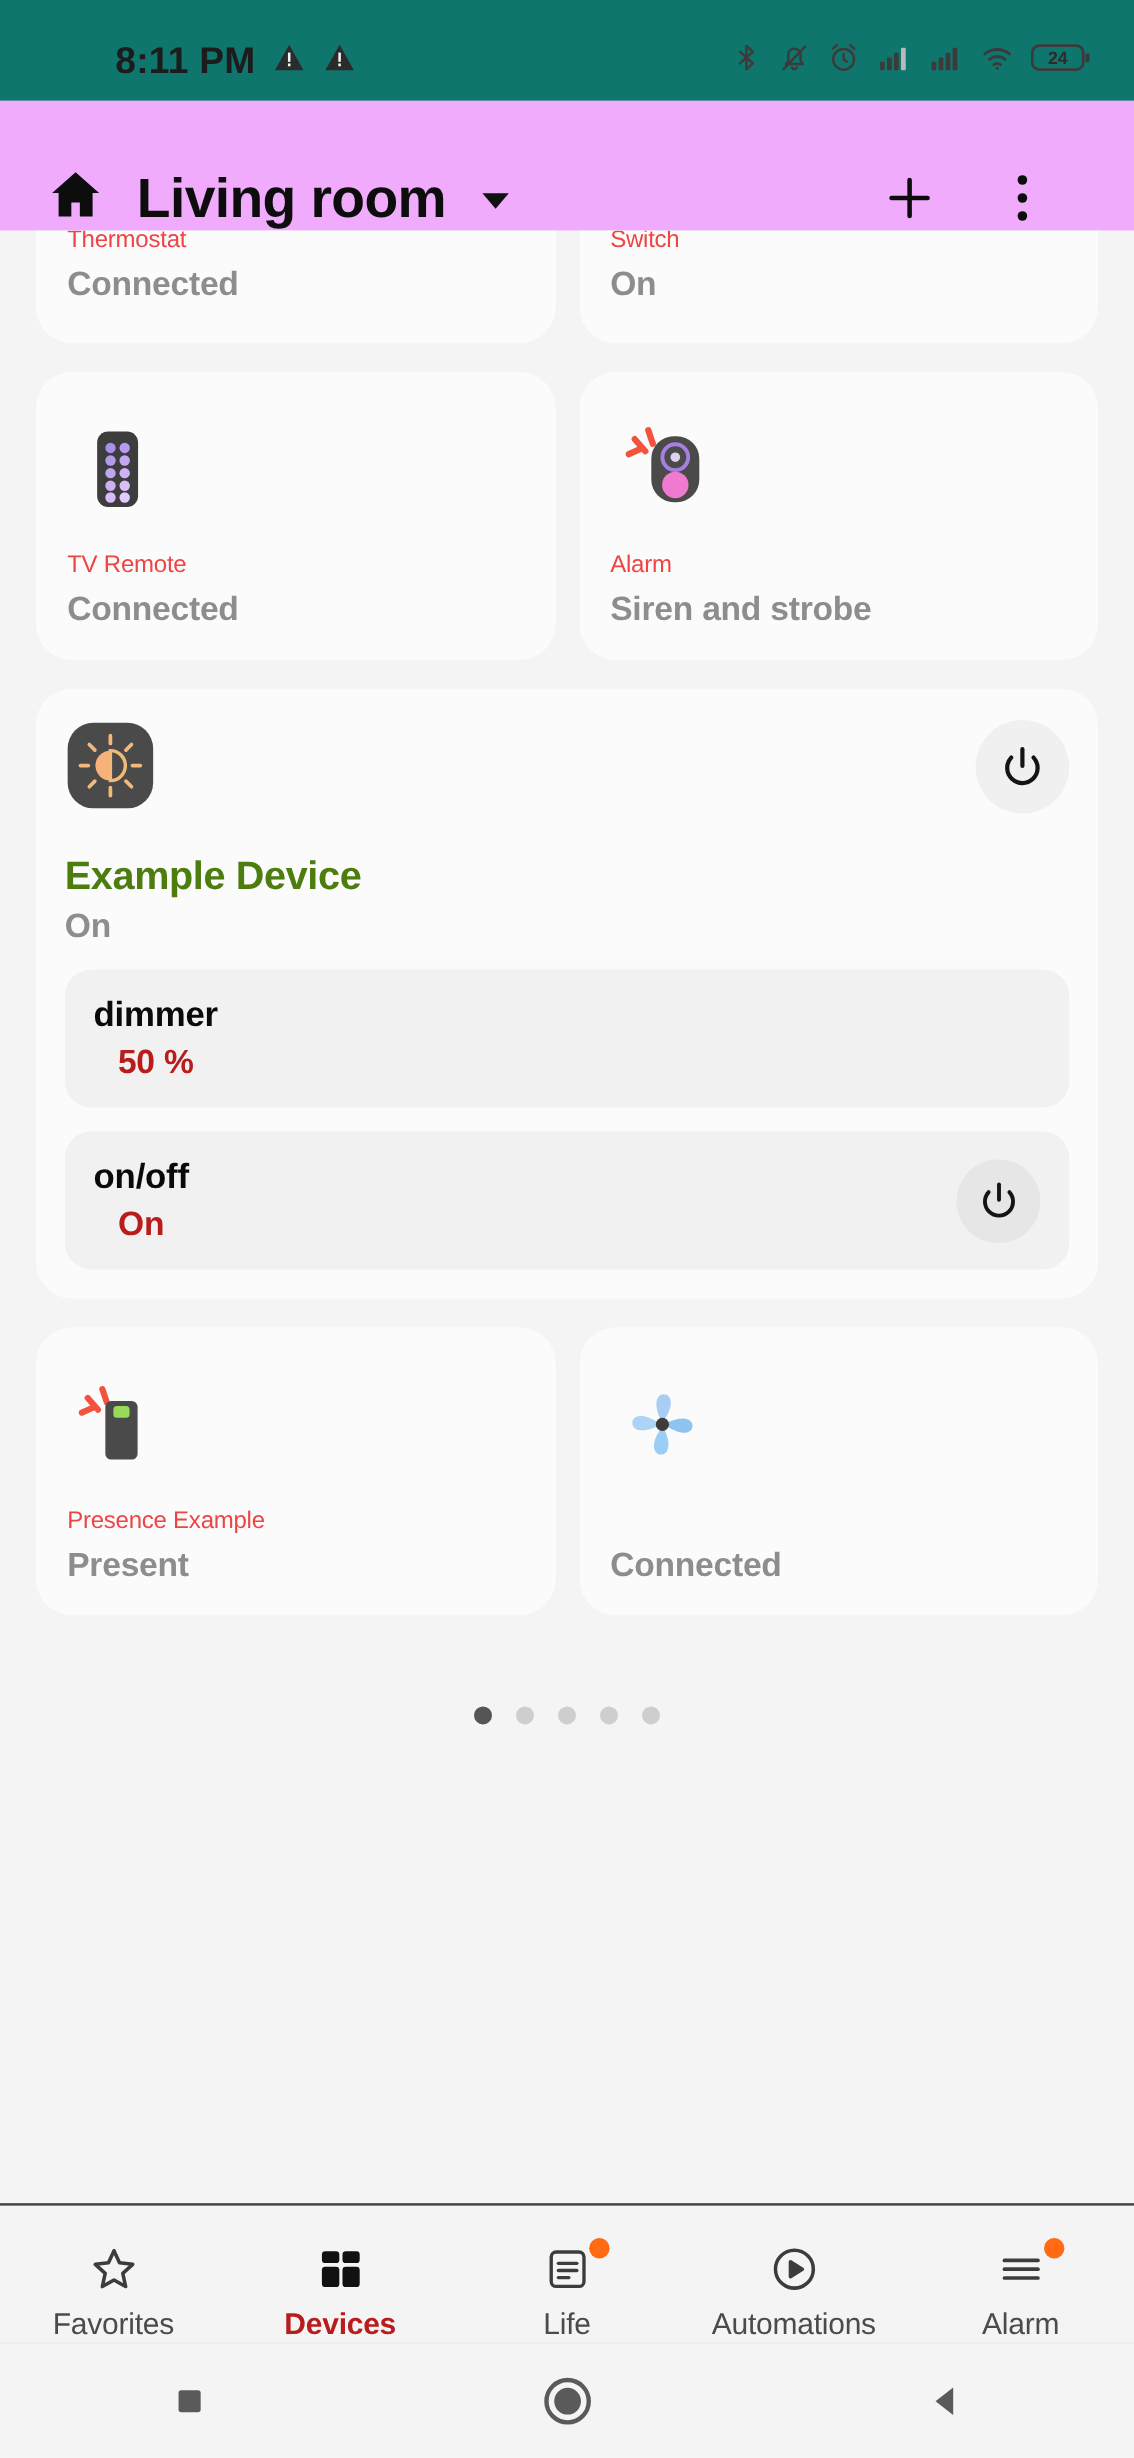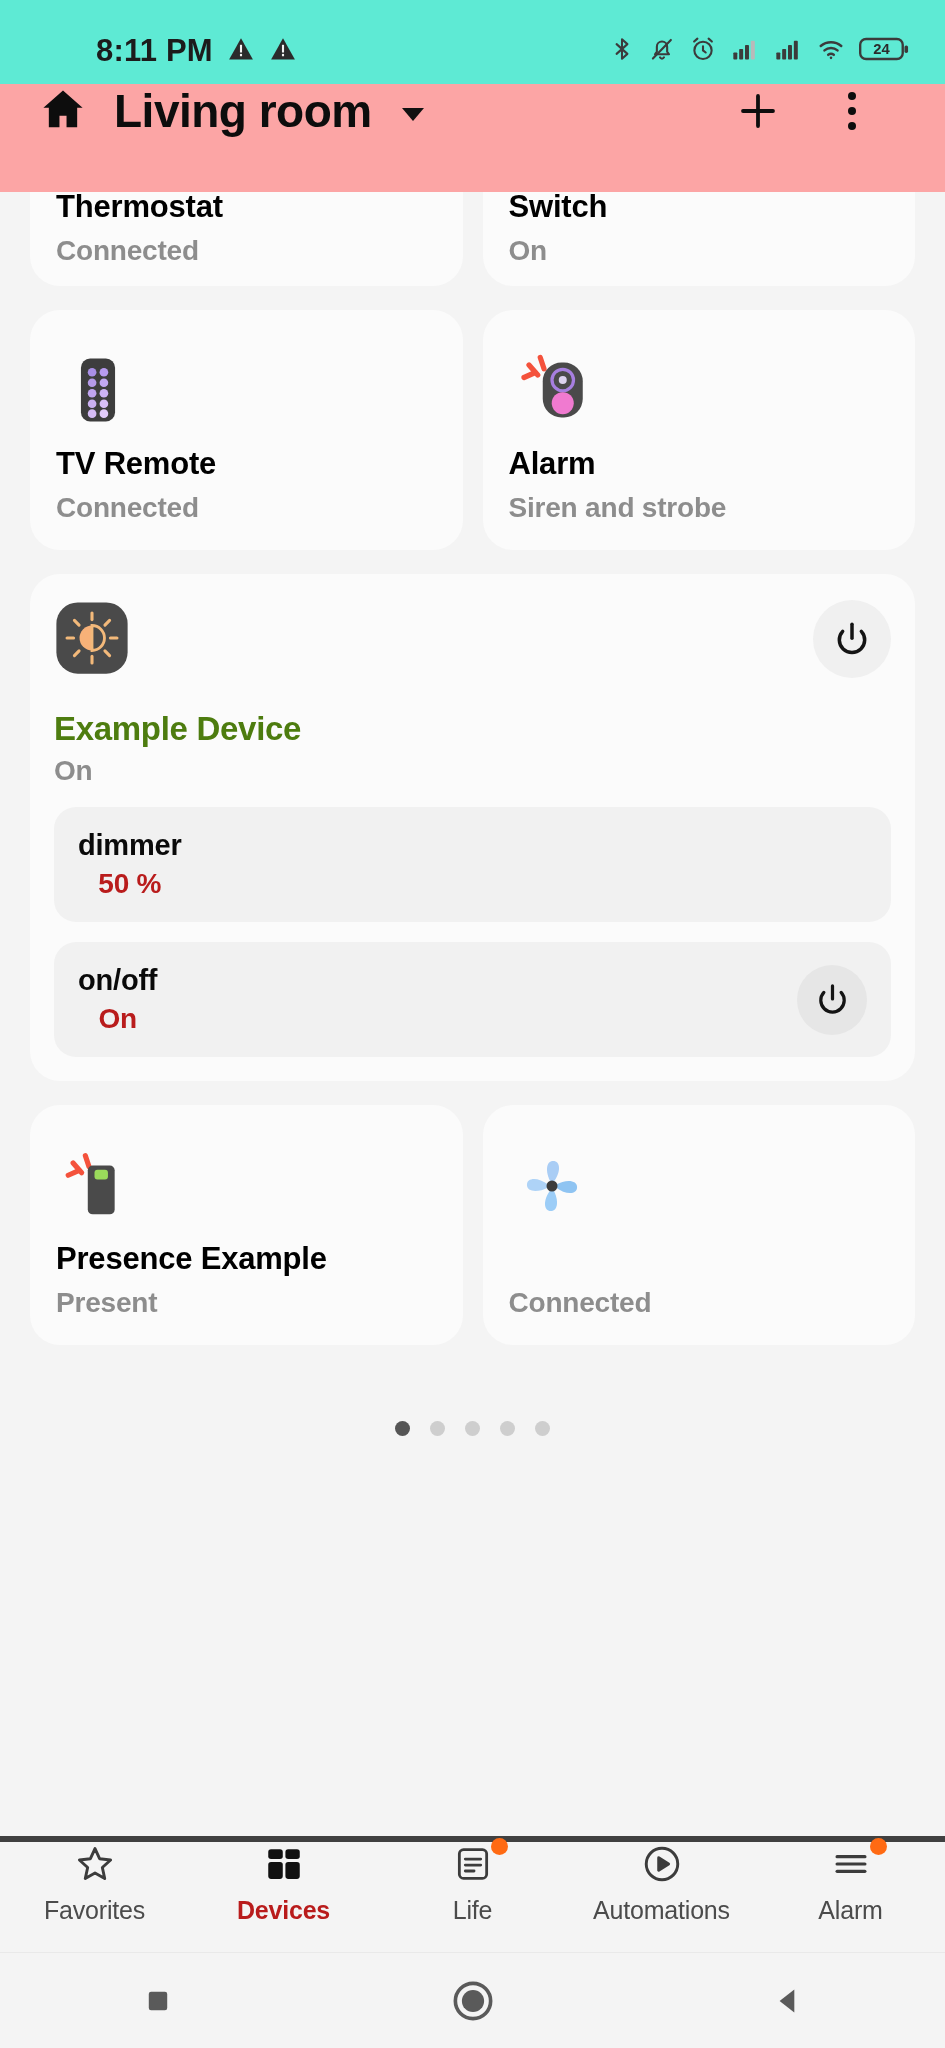--- a/index.html
+++ b/index.html
@@ -9,33 +9,33 @@
     font-family: "Liberation Sans", sans-serif;
     overflow: hidden;
   }
   .phone { position: relative; width: 945px; height: 2048px; background: #f4f4f4; display: flex; flex-direction: column; }
 
   
   .statusbar {
     height: 84px; flex: 0 0 84px;
     display: flex; align-items: center; justify-content: space-between;
     padding: 17px 34px 0 96px;
-    background: #5eead4;
+    background: #0f766e;
   }
   .sb-left { display: flex; align-items: center; gap: 14px; }
   .sb-time { font-size: 31px; font-weight: 700; color: #1c1c1c; letter-spacing: 0.2px; }
   .sb-right { display: flex; align-items: center; gap: 13px; }
   .sb-icon { display: block; }
 
   
   .appbar {
     height: 108px; flex: 0 0 108px;
-    display: flex; align-items: flex-start;
+    display: flex; align-items: flex-end;
     padding: 0 52px 0 38px;
-    background: #fca5a5;
+    background: #f0abfc;
   }
   .appbar-left { display: flex; align-items: center; gap: 26px; flex: 1 1 auto; min-width: 0; }
   .room-title { font-size: 46px; font-weight: 700; color: #0d0d0d; letter-spacing: -0.5px; white-space: nowrap; }
   .caret { width: 0; height: 0; border-left: 11px solid transparent; border-right: 11px solid transparent; border-top: 13px solid #111; margin-left: 4px; margin-top: 6px; }
   .appbar-right { display: flex; align-items: center; gap: 40px; padding-right: 14px; }
   .icon-btn { width: 54px; height: 54px; display: flex; align-items: center; justify-content: center; }
   .dot3 { display: flex; flex-direction: column; gap: 7px; align-items: center; }
   .dot3 span { width: 8px; height: 8px; border-radius: 50%; background: #0d0d0d; display: block; }
 
   
@@ -45,21 +45,21 @@
   .card {
     background: #fbfbfb;
     border-radius: 30px;
     flex: 1 1 0;
     position: relative;
   }
   
   .row-clipped .card { height: 94px; border-radius: 0 0 30px 30px; padding: 0 26px; display: flex; flex-direction: column; justify-content: flex-start; overflow: hidden; }
   .row-clipped .card-title { margin-top: -4px; }
 
-  .card-title { font-size: 31px; font-weight: 700; color: #000000; line-height: 1.25; letter-spacing: -0.2px; }
+  .card-title { font-size: 20px; font-weight: 400; color: #ef4444; line-height: 1.25; letter-spacing: -0.2px; }
   .card-sub { font-size: 28px; font-weight: 700; color: #8d8d8d; line-height: 1.3; margin-top: 6px; letter-spacing: -0.2px; }
 
   .tile { height: 240px; padding: 26px 26px 24px 26px; display: flex; flex-direction: column; }
   .tile-icon { height: 110px; display: flex; align-items: center; }
   .tile-text { margin-top: auto; }
 
   
   .big-card {
     background: #fbfbfb; border-radius: 30px;
     padding: 26px 24px 24px 24px; margin-bottom: 24px;
@@ -86,23 +86,23 @@
   .sub-row .power-circle { background: #e6e6e6; }
 
   
   .dots { display: flex; align-items: center; justify-content: center; gap: 20px; padding: 52px 0 44px 0; }
   .dots i { width: 15px; height: 15px; border-radius: 50%; background: #cecece; display: block; }
   .dots i.active { background: #555555; }
 
   
   .bottomnav {
     flex: 0 0 116px; height: 116px;
-    display: flex; align-items: flex-start;
+    display: flex; align-items: flex-end;
     background: #f4f4f4;
-    border-top: 6px solid #404040;
+    border-top: 2px solid #404040;
   }
   .navitem { flex: 1 1 0; display: flex; flex-direction: column; align-items: center; gap: 10px; position: relative; }
   .navicon { height: 44px; display: flex; align-items: center; justify-content: center; position: relative; }
   .navlabel { font-size: 25px; color: #4b4b4b; font-weight: 400; letter-spacing: -0.2px; }
   .navitem.active .navlabel { color: #b91c1c; font-weight: 700; }
   .badge { position: absolute; top: -4px; right: -14px; width: 17px; height: 17px; border-radius: 50%; background: #ff6a13; }
 
   
   .sysbar {
     flex: 0 0 96px; height: 96px;

